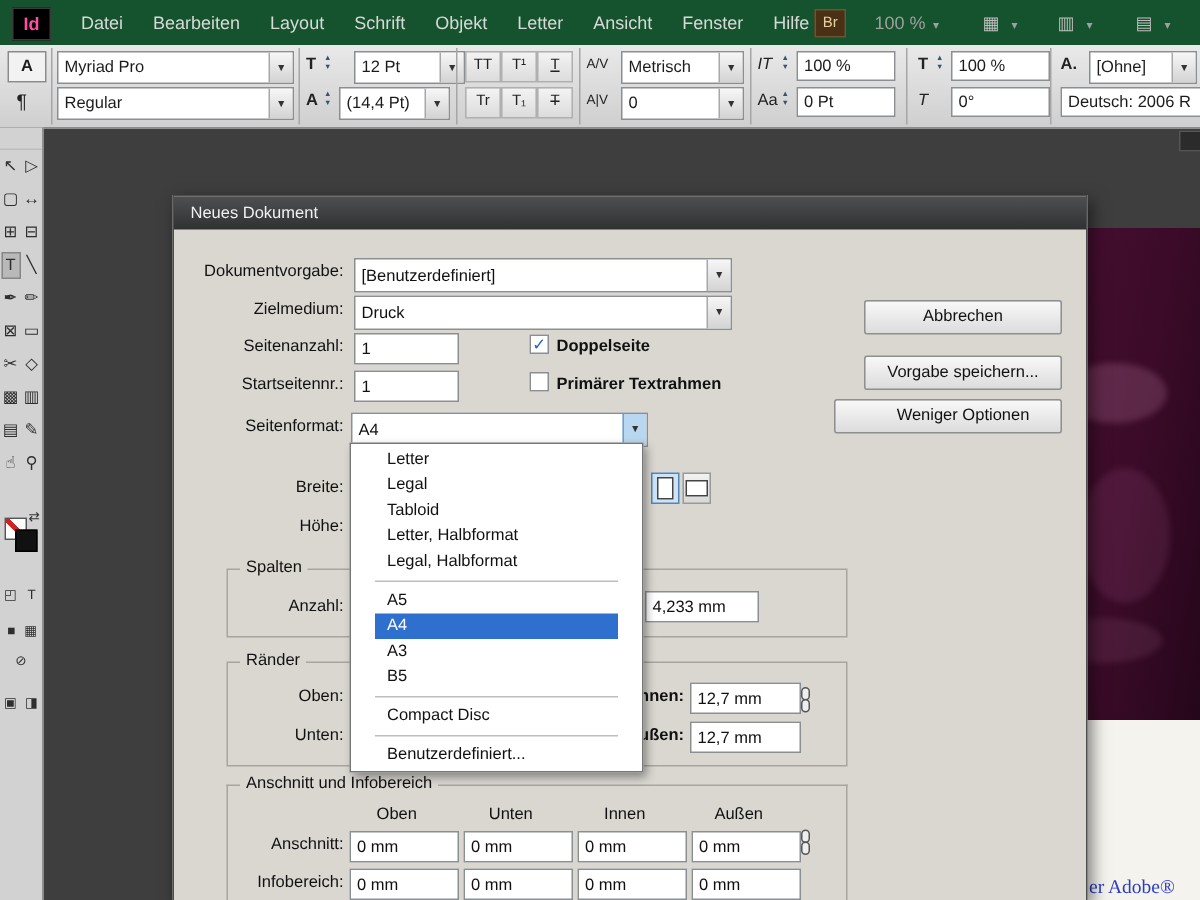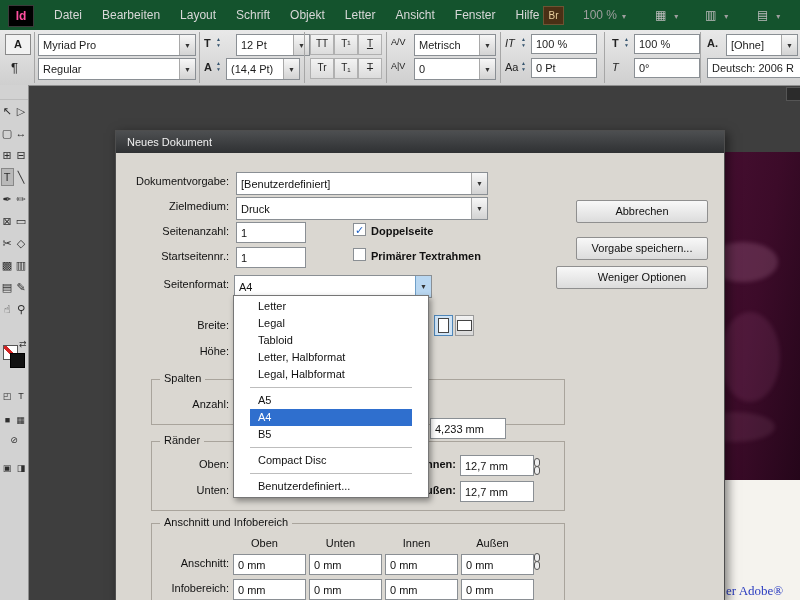--- a/index.html
+++ b/index.html
@@ -327,21 +327,21 @@
       </div>
     <div class="orient abs" style="left:339px;top:184px;">
         <span class="pg land"></span>
       </div>
     <div class="dlbl abs" style="top:214px;">Höhe:</div>
 
     <div class="gbox abs" style="left:35px;top:248px;width:412px;height:44px;">
       <span class="gcap abs" style="left:8px;top:-8px;">Spalten</span>
     </div>
     <div class="dlbl abs" style="top:267px;">Anzahl:</div>
-    <div class="field abs" style="left:314px;top:263px;width:66px;height:19px;margin-top:24px;">
+    <div class="field abs" style="left:314px;top:263px;width:66px;height:19px;">
         <span>4,233 mm</span>
       </div>
 
     <div class="gbox abs" style="left:35px;top:310px;width:412px;height:68px;">
       <span class="gcap abs" style="left:8px;top:-8px;">Ränder</span>
     </div>
     <div class="dlbl abs" style="top:327px;">Oben:</div>
     <div class="lbl abs" style="left:280px;top:327px;width:60px;text-align:right;">Innen:</div>
     <div class="field abs" style="left:344px;top:324px;width:64px;height:19px;">
         <span>12,7 mm</span>
@@ -397,20 +397,21 @@
 
   <div class="list abs">
     <div class="li">Letter</div>
     <div class="li">Legal</div>
     <div class="li">Tabloid</div>
     <div class="li">Letter, Halbformat</div>
     <div class="li">Legal, Halbformat</div>
     <div class="lsep"></div>
     <div class="li">A5</div>
     <div class="li sel">A4</div>
+    <div class="li">A3</div>
     <div class="li">B5</div>
     <div class="lsep"></div>
     <div class="li">Compact Disc</div>
     <div class="lsep"></div>
     <div class="li">Benutzerdefiniert...</div>
   </div>
 
 </div>
 
 </body></html>

